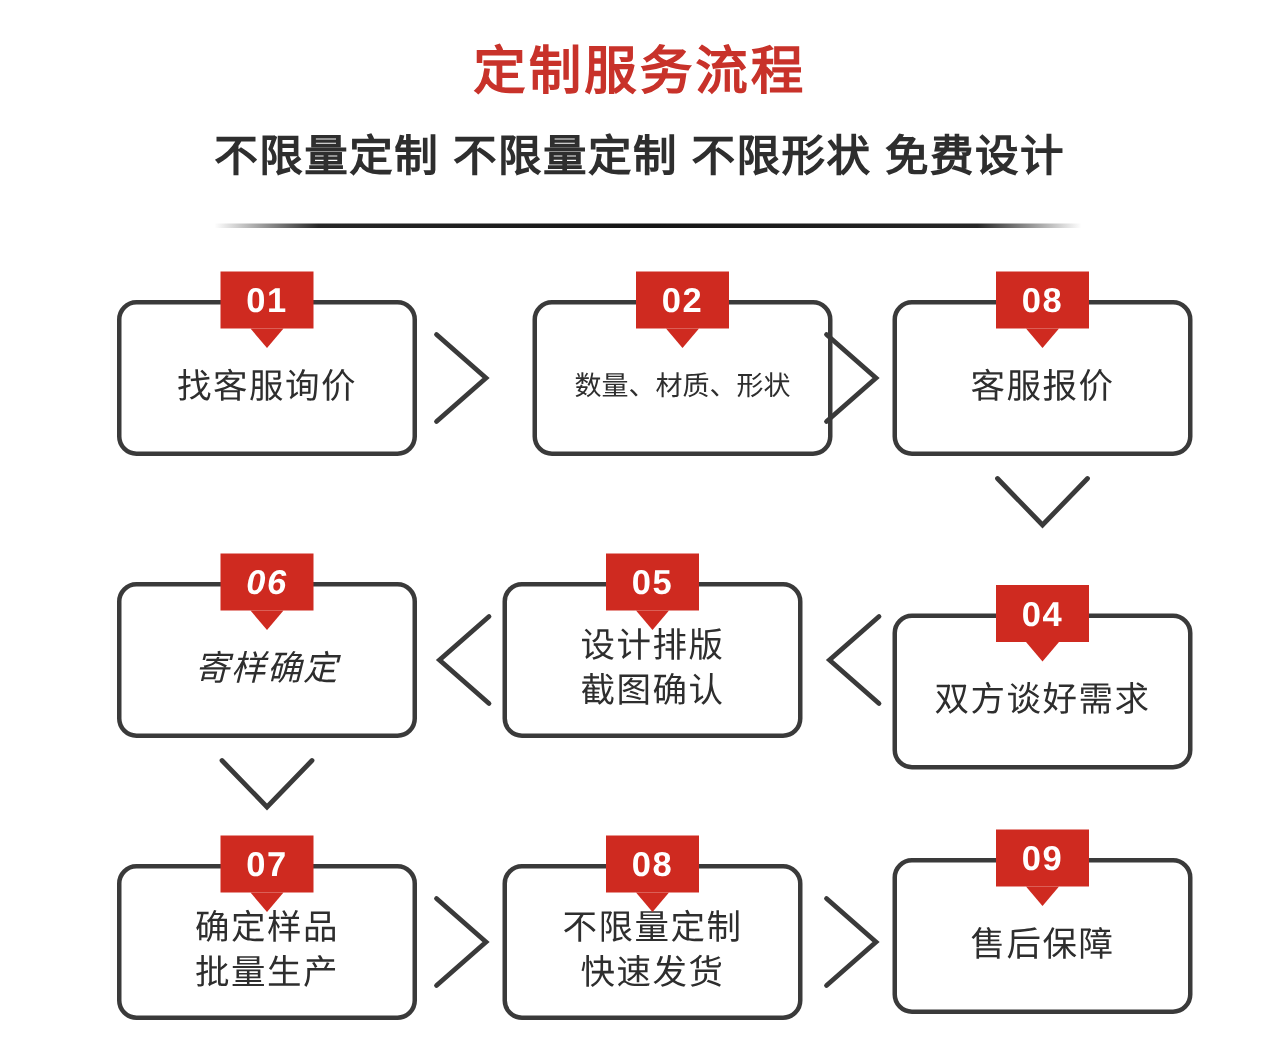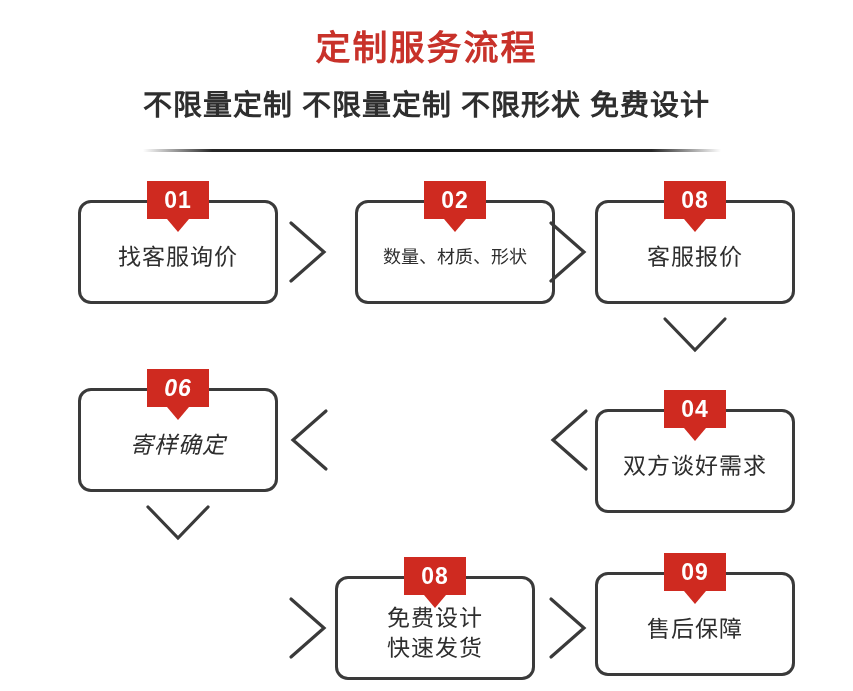--- a/index.html
+++ b/index.html
@@ -190,51 +190,65 @@
       <span class="ln">寄样确定</span>
     </div>
   </div>
 
   <div class="chev" style="left:287px; top:406px;">
     <svg width="44" height="68" viewBox="0 0 44 68" fill="none">
       <polyline points="39,5 6,34 39,63" stroke="#3a3a3a" stroke-width="3.2" fill="none" stroke-linecap="round" stroke-linejoin="miter"></polyline>
     </svg>
   </div>
 
+  <div class="step" style="left:335px; top:388px;">
+    <div class="badge">05</div>
+    <div class="step-text">
+      <span class="ln">设计排版</span>
+      <span class="ln">截图确认</span>
+    </div>
+  </div>
 
   <div class="chev" style="left:547px; top:406px;">
     <svg width="44" height="68" viewBox="0 0 44 68" fill="none">
       <polyline points="39,5 6,34 39,63" stroke="#3a3a3a" stroke-width="3.2" fill="none" stroke-linecap="round" stroke-linejoin="miter"></polyline>
     </svg>
   </div>
 
   <div class="step" style="left:595px; top:409px;">
     <div class="badge">04</div>
     <div class="step-text">
       <span class="ln">双方谈好需求</span>
     </div>
   </div>
 
   <div class="chev" style="left:143px; top:502px;">
     <svg width="70" height="42" viewBox="0 0 70 42" fill="none">
       <polyline points="5,5 35,36 65,5" stroke="#3a3a3a" stroke-width="3.2" fill="none" stroke-linecap="round" stroke-linejoin="miter"></polyline>
     </svg>
   </div>
 
+  <div class="step" style="left:78px; top:576px;">
+    <div class="badge">07</div>
+    <div class="step-text">
+      <span class="ln">确定样品</span>
+      <span class="ln">批量生产</span>
+    </div>
+  </div>
 
   <div class="chev" style="left:286px; top:594px;">
     <svg width="44" height="68" viewBox="0 0 44 68" fill="none">
       <polyline points="5,5 38,34 5,63" stroke="#3a3a3a" stroke-width="3.2" fill="none" stroke-linecap="round" stroke-linejoin="miter"></polyline>
     </svg>
   </div>
 
   <div class="step" style="left:335px; top:576px;">
     <div class="badge">08</div>
     <div class="step-text">
-      <span class="ln">免费设计</span>
+      <span class="ln">不限量定制</span>
       <span class="ln">快速发货</span>
     </div>
   </div>
 
   <div class="chev" style="left:546px; top:594px;">
     <svg width="44" height="68" viewBox="0 0 44 68" fill="none">
       <polyline points="5,5 38,34 5,63" stroke="#3a3a3a" stroke-width="3.2" fill="none" stroke-linecap="round" stroke-linejoin="miter"></polyline>
     </svg>
   </div>
 

